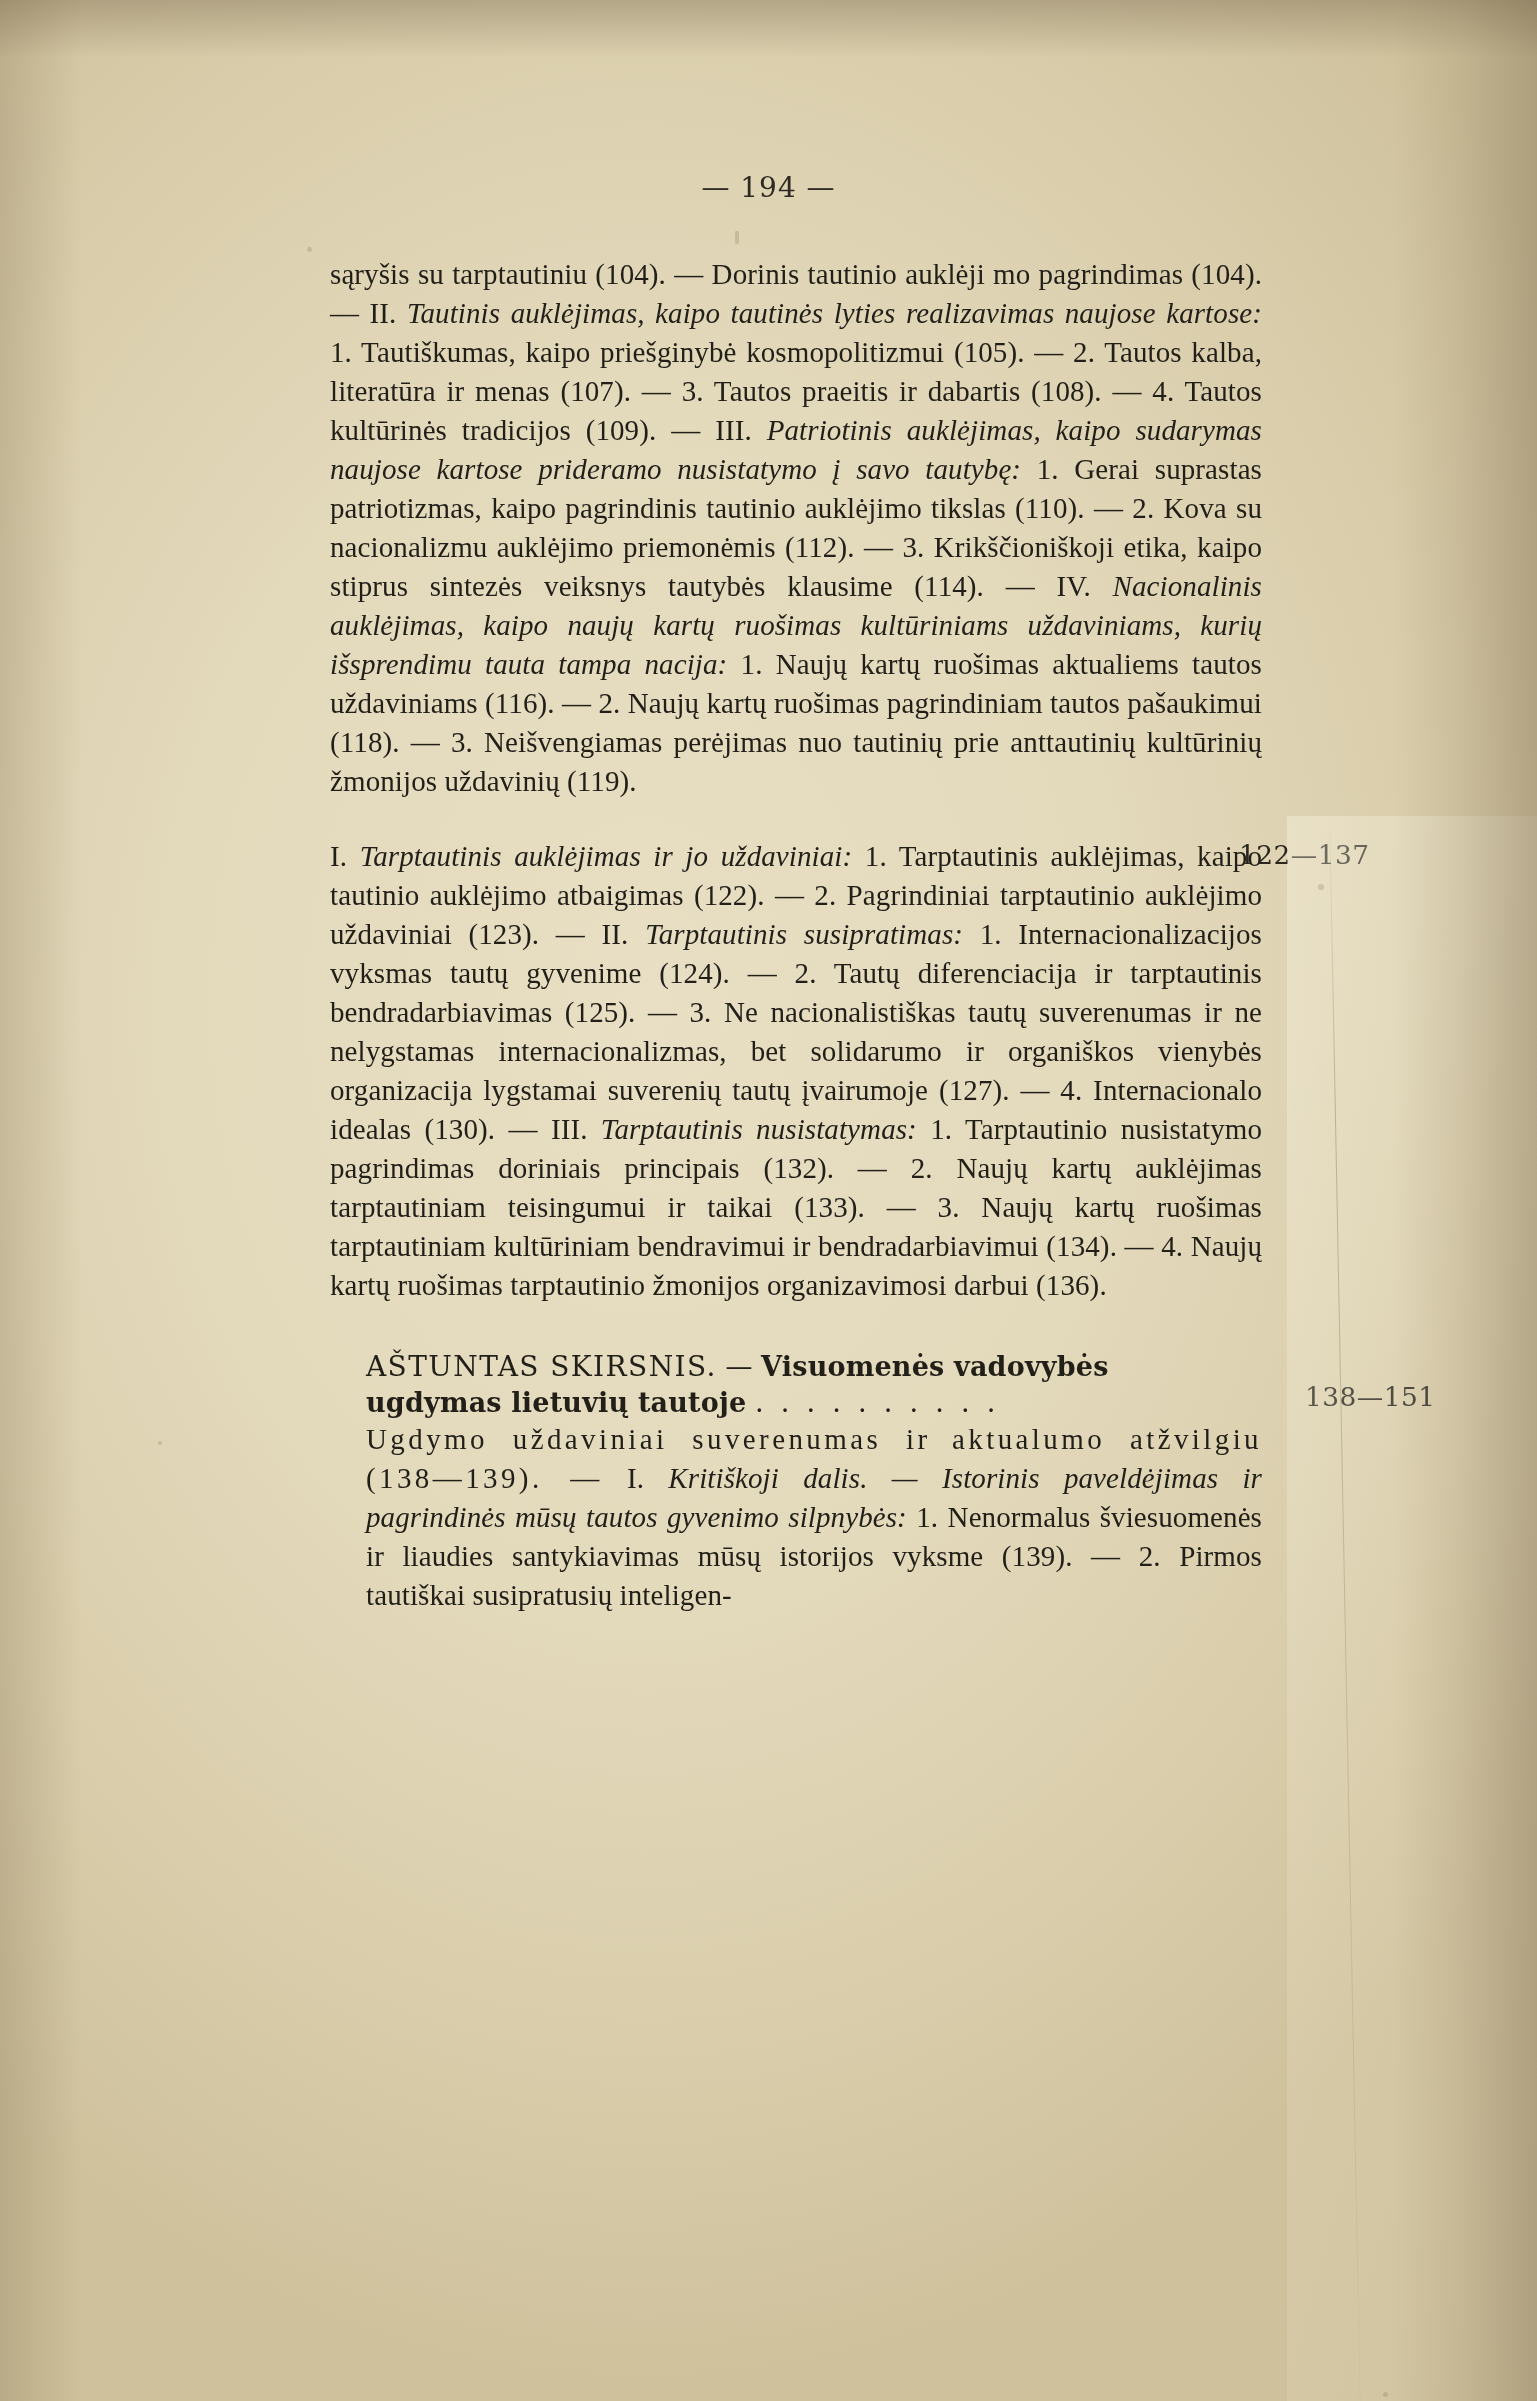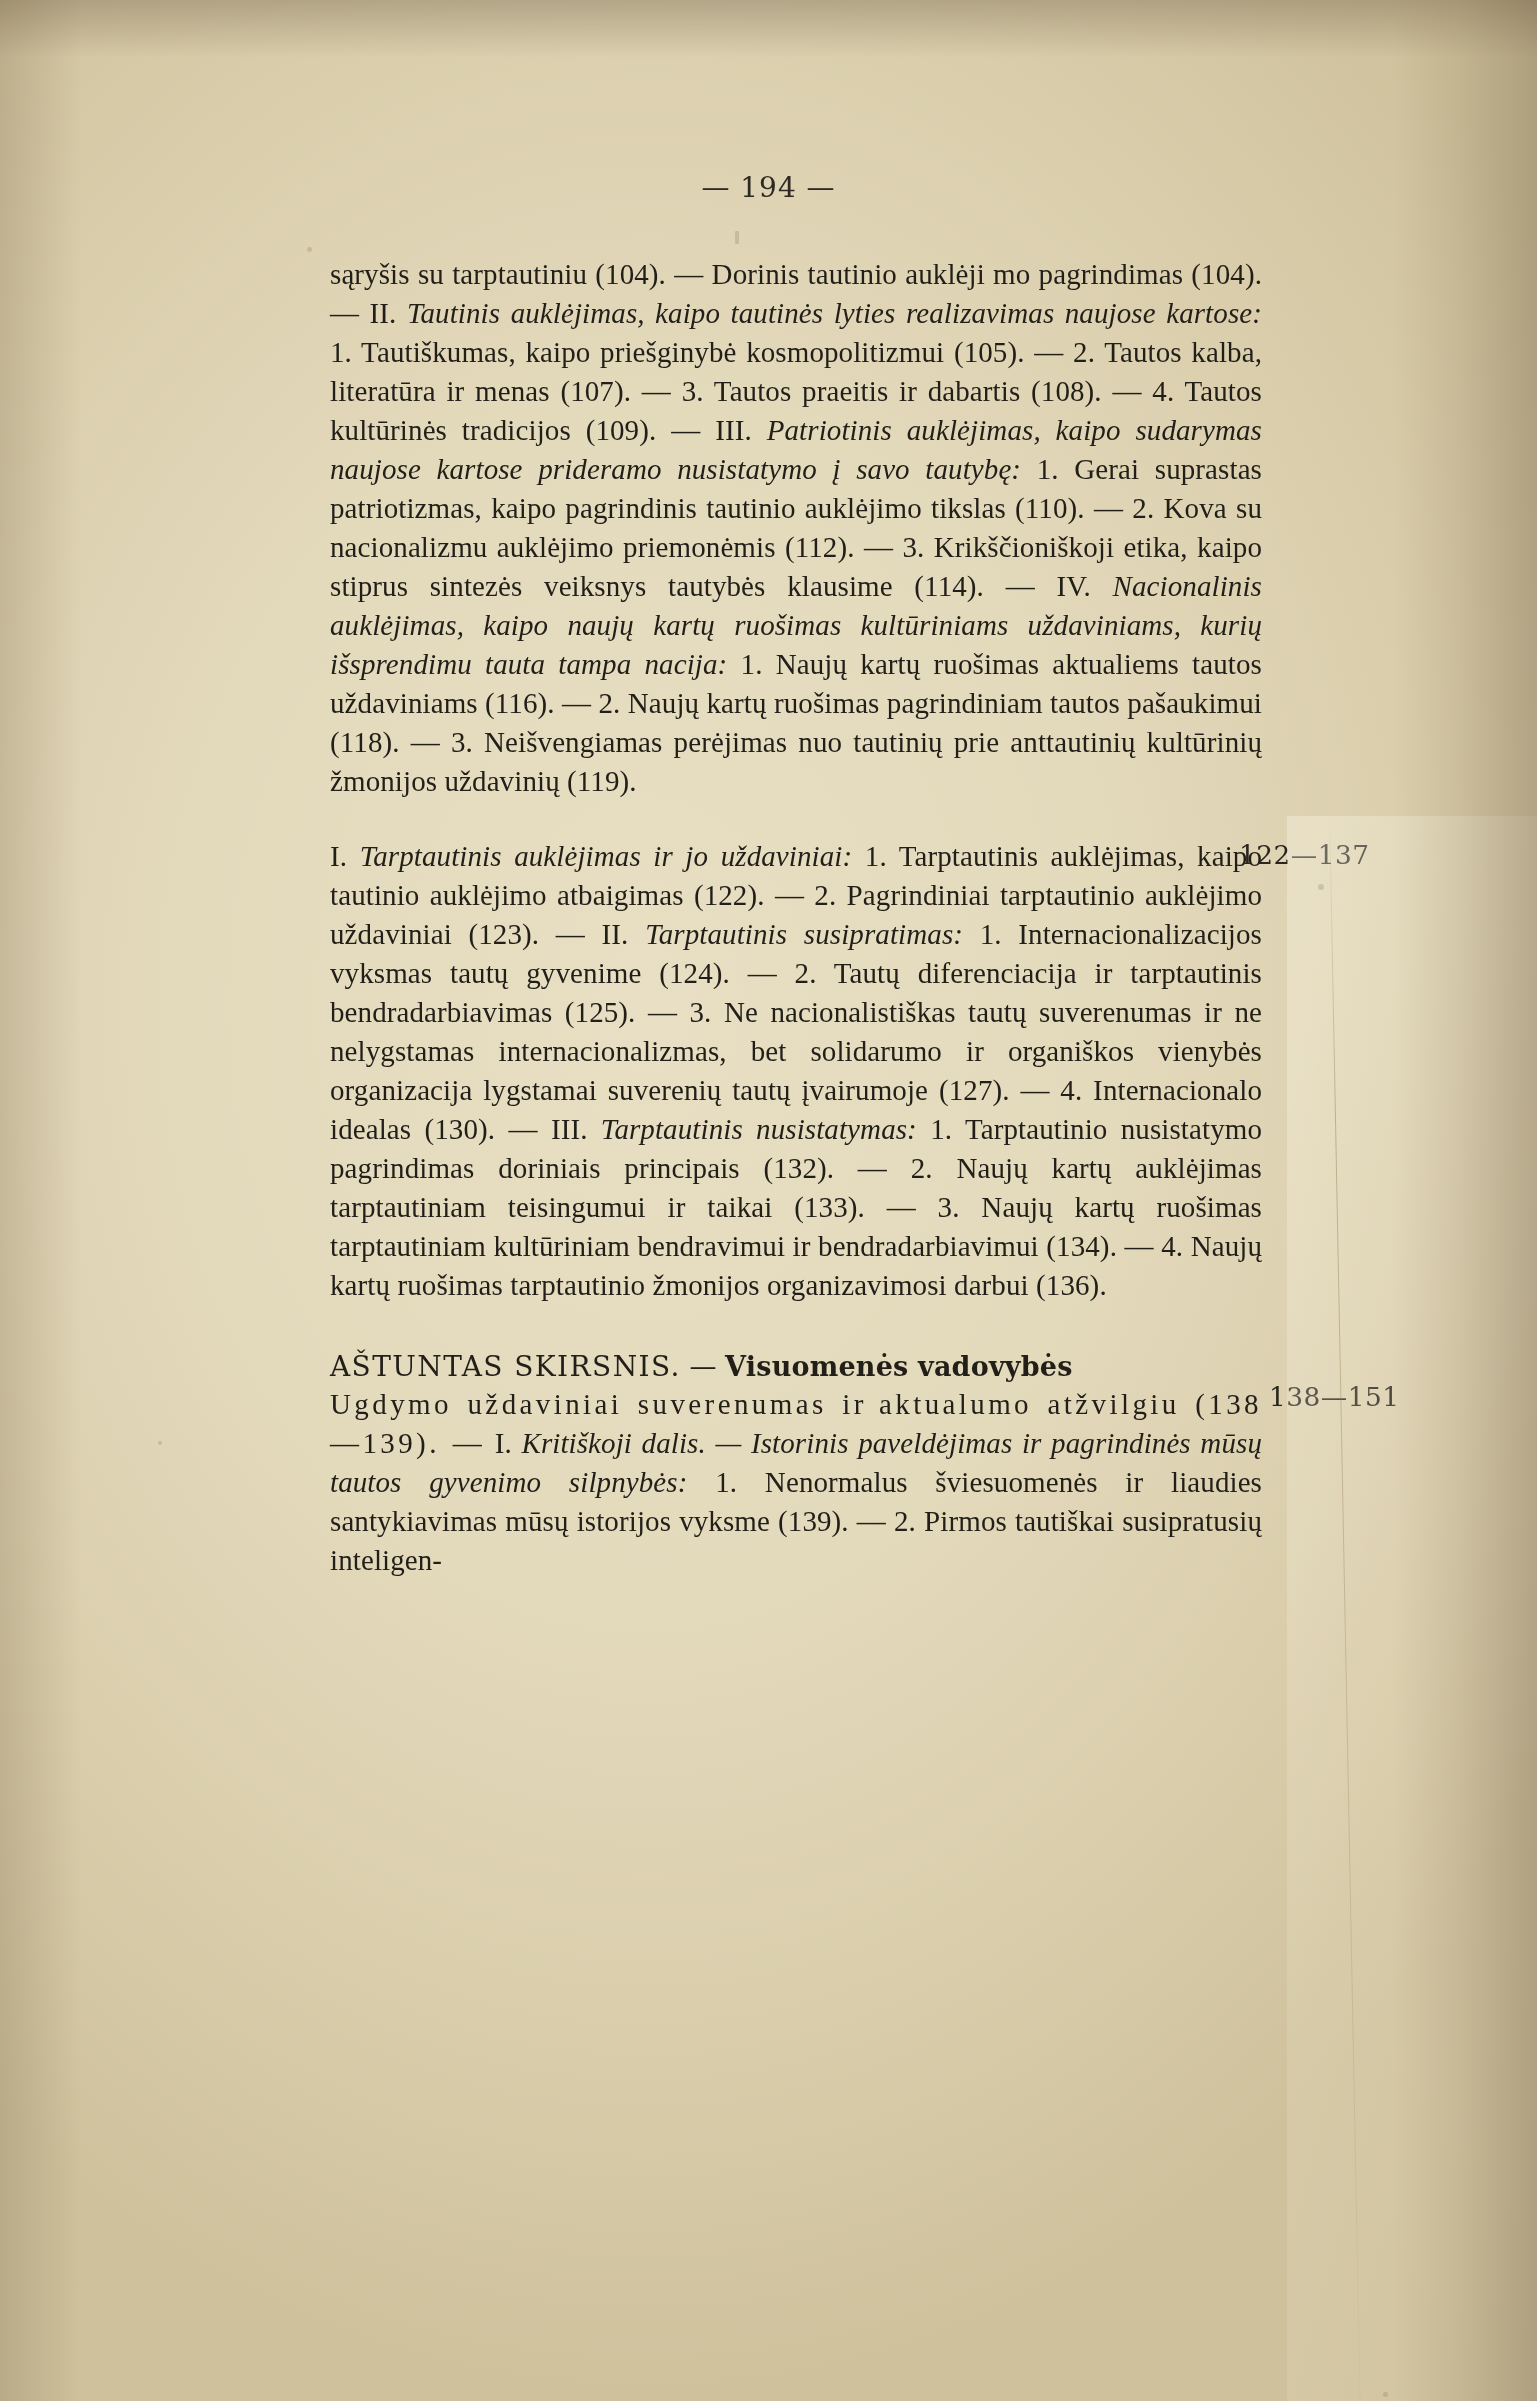--- a/index.html
+++ b/index.html
@@ -153,25 +153,29 @@
       </p>
 
       <div class="chapter">
         <div class="pages-right" style="left:909px; top:1.9px;">122—137</div>
 
         <p class="para body-after-head">
           <span>I. </span><span class="it">Tarptautinis auklėjimas ir jo uždaviniai:</span><span> 1. Tarptautinis auklėjimas, kaipo tautinio auklėjimo atbaigimas (122). — 2. Pagrindiniai tarptautinio auklėjimo uždaviniai (123). — II. </span><span class="it">Tarptautinis susipratimas:</span><span> 1. Internacionalizacijos vyksmas tautų gyvenime (124). — 2. Tautų diferenciacija ir tarptautinis bendradarbiavimas (125). — 3. Ne nacionalistiškas tautų suverenumas ir ne nelygstamas internacionalizmas, bet solidarumo ir organiškos vienybės organizacija lygstamai suverenių tautų įvairumoje (127). — 4. Internacionalo idealas (130). — III. </span><span class="it">Tarptautinis nusistatymas:</span><span> 1. Tarptautinio nusistatymo pagrindimas doriniais principais (132). — 2. Naujų kartų auklėjimas tarptautiniam teisingumui ir taikai (133). — 3. Naujų kartų ruošimas tarptautiniam kultūriniam bendravimui ir bendradarbiavimui (134). — 4. Naujų kartų ruošimas tarptautinio žmonijos organizavimosi darbui (136).</span>
         </p>
       </div>
 
-      <div class="chapter" style="margin-top:44px;">
+      <div class="chapter" style="margin-top:44px;margin-left:36px;">
         <div class="head-line">
           <span class="head-roman">AŠTUNTAS SKIRSNIS.</span>
           <span>—</span>
           <span class="head-title">Visuomenės vadovybės</span>
+        </div>
+        <div class="head-line">
+          <span class="head-title">ugdymas lietuvių tautoje</span>
+          <span class="dots">. . . . . . . . . .</span>
         </div>
         <div class="pages-right" style="left:939px; top:32px;">138—151</div>
 
         <p class="para body-after-head">
           <span class="spaced">Ugdymo uždaviniai suverenumas ir</span>
           <span class="spaced">aktualumo atžvilgiu (138—139). —</span>
           <span> I. </span><span class="it">Kritiškoji dalis. — Istorinis paveldėjimas ir pagrindinės mūsų tautos gyvenimo silpnybės:</span><span> 1. Nenormalus šviesuomenės ir liaudies santykiavimas mūsų istorijos vyksme (139). — 2. Pirmos tautiškai susipratusių inteligen-</span>
         </p>
       </div>
 

